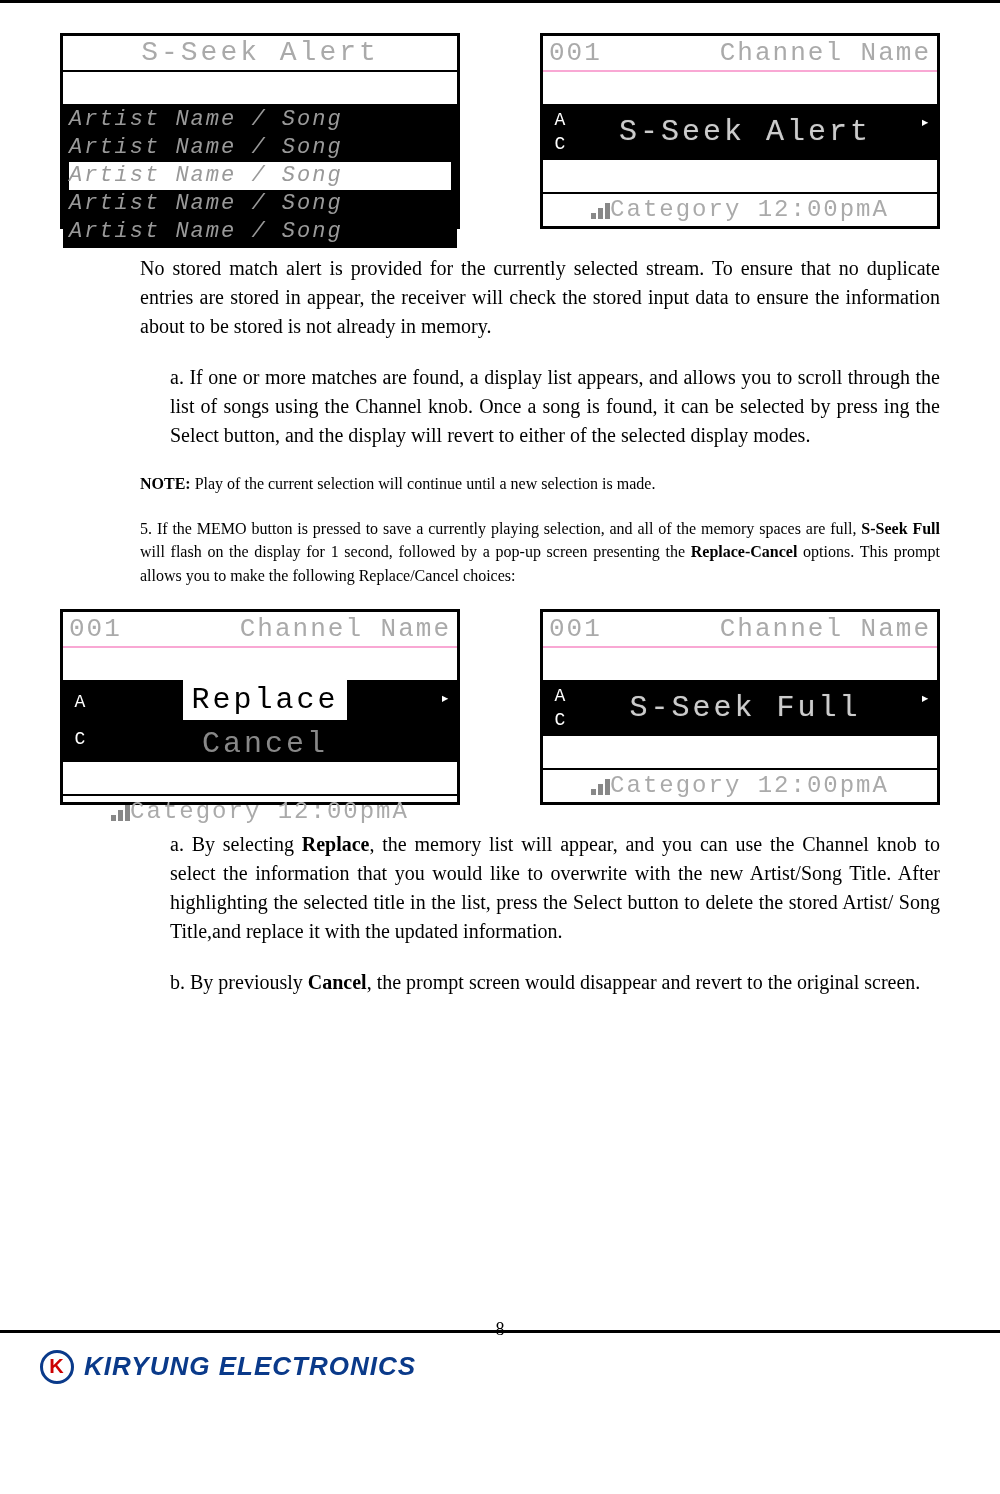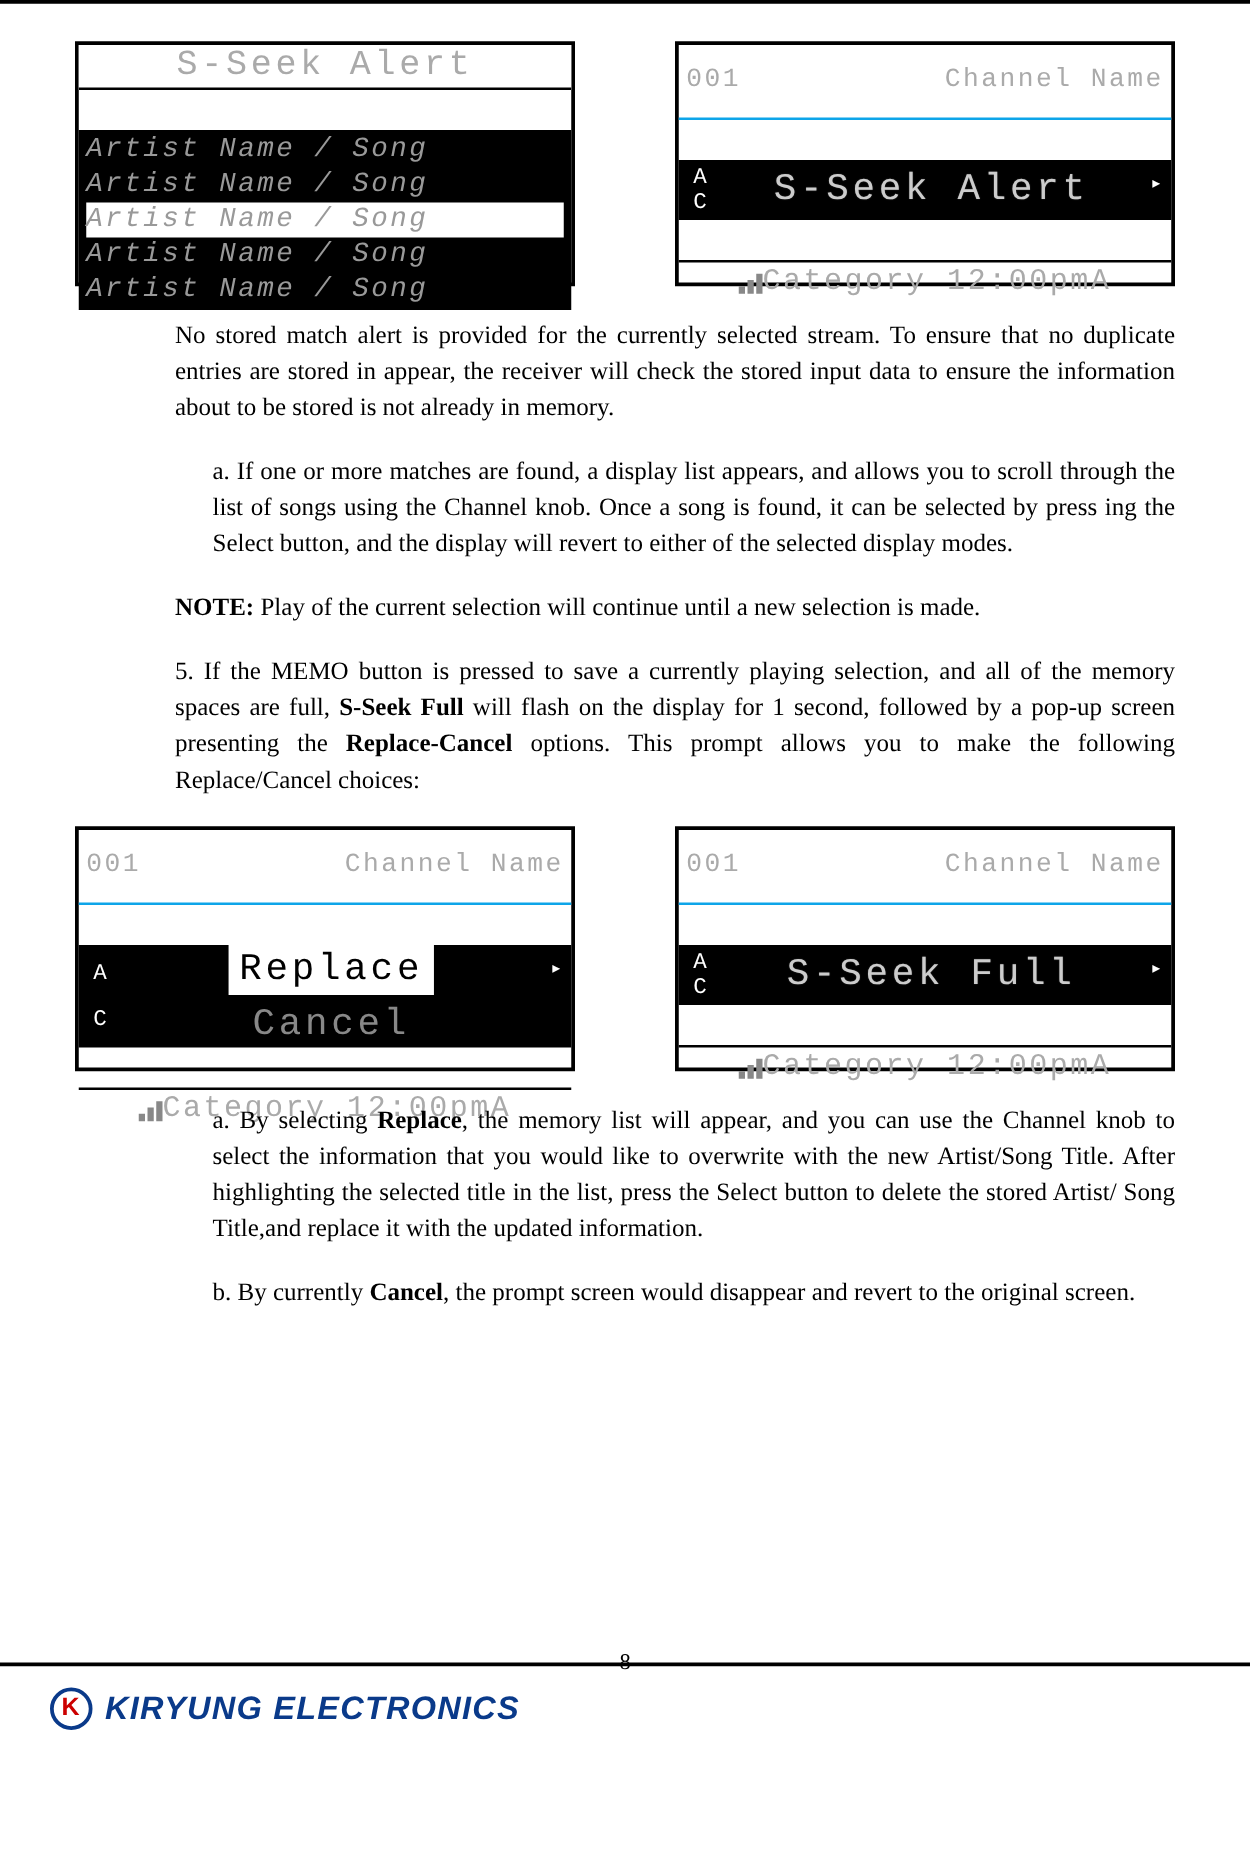--- a/index.html
+++ b/index.html
@@ -59,26 +59,26 @@
     white-space: nowrap;
   }
   .lcd-list-row.sel {
     background: #fff;
     color: #999;
   }
   
   .lcd-top {
     display: flex;
     justify-content: space-between;
-    font-size: 21px;
+    font-size: 26px;
     letter-spacing: 2px;
     color: #aaa;
-    padding: 12px 6px;
+    padding: 0 6px;
     line-height: 34px;
-    border-bottom: 2px solid #0ea5e9;
+    border-bottom: 2px solid #f9a8d4;
   }
   .lcd-mid {
     flex: 1;
     background: #000;
     display: flex;
     align-items: stretch;
   }
   .lcd-mid-left {
     width: 34px;
     color: #fff;
@@ -156,21 +156,21 @@
     font-size: 20px;
     line-height: 1.45;
     text-align: justify;
     margin: 0 0 22px 80px;
     color: #000;
   }
   .body-text.indent {
     margin-left: 110px;
   }
   .note-line {
-    font-size: 20px;
+    font-size: 16px;
     margin: 16px 0 22px 80px;
     text-align: justify;
     line-height: 1.45;
     font-family: Liberation Serif, serif;
   }
   .note-line b { font-weight: bold; }
 
   .footer {
     position: absolute;
     left: 0;
@@ -336,21 +336,21 @@
       </div>
     </div>
 
   </div>
 
   <p class="body-text indent">
     <span>a. By selecting </span><b>Replace</b><span>, the memory list will appear, and you can use the Channel knob to select the information that you would like to overwrite with the new Artist/Song Title. After highlighting the selected title in the list, press the Select button to delete the stored Artist/ Song Title,and replace it with the updated information.</span>
   </p>
 
   <p class="body-text indent">
-    <span>b. By currently </span><b>Cancel</b><span>, the prompt screen would disappear and revert to the original screen.</span>
+    <span>b. By previously </span><b>Cancel</b><span>, the prompt screen would disappear and revert to the original screen.</span>
   </p>
 
   <div class="footer">
     <div class="page-num">8</div>
     <div class="footer-logo">
       <span class="logo-mark">K</span>
       <span>
         <span>KIRYUNG</span><span style="color:#0a3a8a"> ELECTRONICS</span>
       </span>
     </div>

